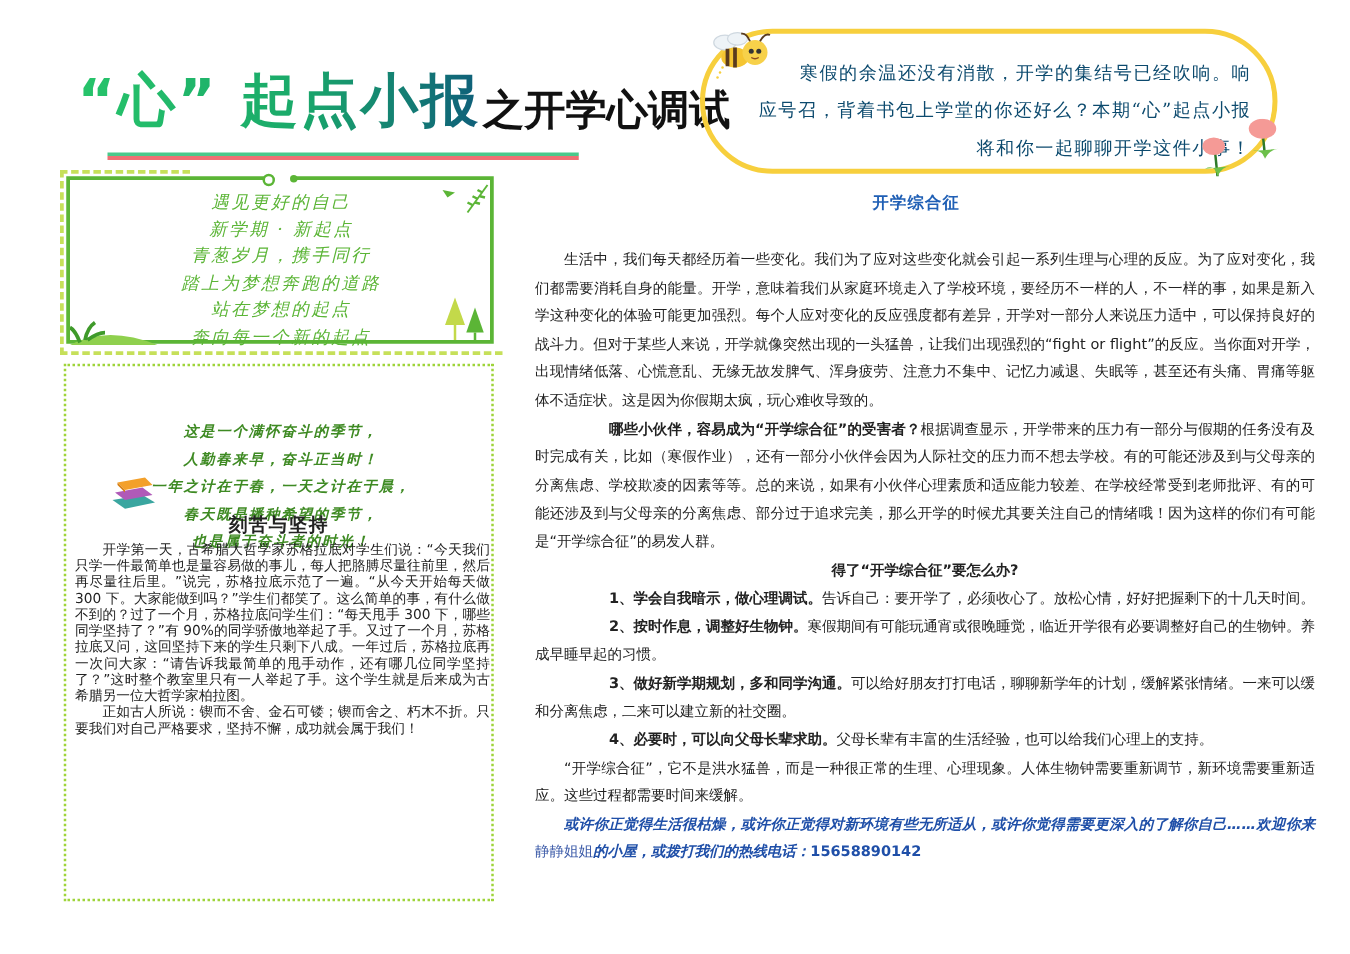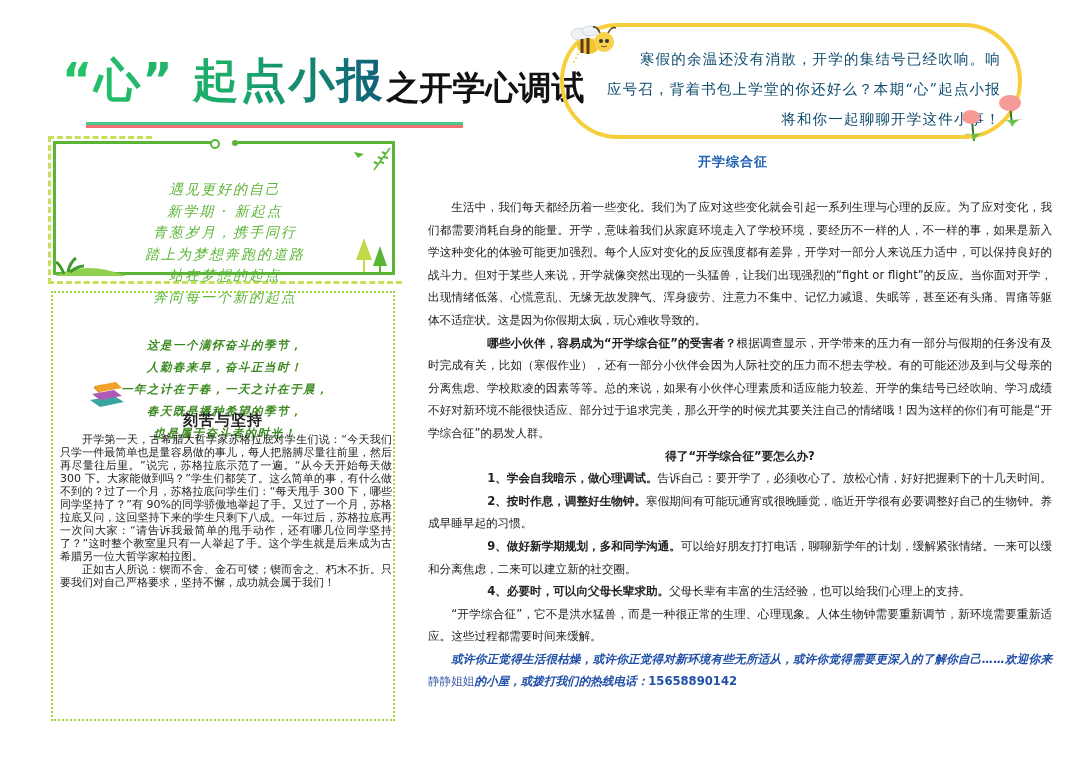--- a/index.html
+++ b/index.html
@@ -16,21 +16,21 @@
   
   .bubble{left:560px;top:23px;width:462px;height:116px;border:4px solid #f7cf3d;border-radius:60px;box-sizing:border-box;}
   .bubble-text{left:606px;top:44px;width:395px;font-size:14.5px;line-height:30px;color:#0c4a6e;text-indent:2em;letter-spacing:1.2px;text-align:right;}
   
   .bee{left:566px;top:24px;width:60px;height:40px;}
   .flowers{left:950px;top:95px;width:80px;height:48px;}
   
   .box1-dash{left:48px;top:136px;width:354px;height:148px;border-left:3px dashed #c6e05a;border-bottom:3px dashed #c6e05a;box-sizing:border-box;}
   .box1-dash-top{left:48px;top:136px;width:104px;border-top:3px dashed #c6e05a;}
   .box1{left:53px;top:141px;width:342px;height:134px;border:3px solid #5bb536;box-sizing:border-box;background:#fff;}
-  .box1-poem{left:80px;top:152px;width:290px;text-align:center;font-family:"DejaVu Serif",serif;font-style:italic;font-size:14px;line-height:21.5px;color:#5bb536;letter-spacing:2px;margin-top:27px;}
+  .box1-poem{left:80px;top:152px;width:290px;text-align:center;font-family:"DejaVu Serif",serif;font-style:italic;font-size:14px;line-height:21.5px;color:#5bb536;letter-spacing:2px;}
   
   .box2{left:51px;top:291px;width:344px;height:430px;border:2.5px dotted #9ed43a;box-sizing:border-box;}
   .box2-poem{left:70px;top:298px;width:310px;text-align:center;font-family:"DejaVu Serif",serif;font-style:italic;font-weight:bold;font-size:11.5px;line-height:22px;color:#3e8a23;letter-spacing:1.5px;margin-top:36px;}
   .box2-heading{left:51px;top:411px;width:344px;text-align:center;font-family:"DejaVu Sans","Liberation Sans",sans-serif;font-size:15px;font-weight:bold;color:#222;letter-spacing:1px;}
   .box2-body{left:60px;top:433px;width:332px;font-family:"DejaVu Sans","Liberation Sans",sans-serif;font-size:11px;line-height:13px;color:#222;text-align:justify;}
   .box2-body p{margin:0;text-indent:2em;}
   
   .right-heading{left:418px;top:153px;width:630px;text-align:center;font-size:13px;font-weight:bold;color:#1f5fb5;letter-spacing:1px;}
   .right-body{left:428px;top:196px;width:624px;font-family:"DejaVu Sans","Liberation Sans",sans-serif;font-size:11.6px;line-height:22.6px;color:#222;text-align:justify;}
   .right-body p{margin:0;text-indent:2em;}
@@ -123,21 +123,21 @@
 </svg>
 <div class="abs box2-heading">刻苦与坚持</div>
 <div class="abs box2-body">
   <p>开学第一天，古希腊大哲学家苏格拉底对学生们说：“今天我们只学一件最简单也是量容易做的事儿，每人把胳膊尽量往前里，然后再尽量往后里。”说完，苏格拉底示范了一遍。“从今天开始每天做 300 下。大家能做到吗？”学生们都笑了。这么简单的事，有什么做不到的？过了一个月，苏格拉底问学生们：“每天甩手 300 下，哪些同学坚持了？”有 90%的同学骄傲地举起了手。又过了一个月，苏格拉底又问，这回坚持下来的学生只剩下八成。一年过后，苏格拉底再一次问大家：“请告诉我最简单的甩手动作，还有哪几位同学坚持了？”这时整个教室里只有一人举起了手。这个学生就是后来成为古希腊另一位大哲学家柏拉图。</p>
   <p>正如古人所说：锲而不舍、金石可镂；锲而舍之、朽木不折。只要我们对自己严格要求，坚持不懈，成功就会属于我们！</p>
 </div>
 
 <div class="abs right-heading">开学综合征</div>
 <div class="abs right-body">
   <p>生活中，我们每天都经历着一些变化。我们为了应对这些变化就会引起一系列生理与心理的反应。为了应对变化，我们都需要消耗自身的能量。开学，意味着我们从家庭环境走入了学校环境，要经历不一样的人，不一样的事，如果是新入学这种变化的体验可能更加强烈。每个人应对变化的反应强度都有差异，开学对一部分人来说压力适中，可以保持良好的战斗力。但对于某些人来说，开学就像突然出现的一头猛兽，让我们出现强烈的“fight or flight”的反应。当你面对开学，出现情绪低落、心慌意乱、无缘无故发脾气、浑身疲劳、注意力不集中、记忆力减退、失眠等，甚至还有头痛、胃痛等躯体不适症状。这是因为你假期太疯，玩心难收导致的。</p>
-  <p><span class="b">哪些小伙伴，容易成为“开学综合征”的受害者？</span><span>根据调查显示，开学带来的压力有一部分与假期的任务没有及时完成有关，比如（寒假作业），还有一部分小伙伴会因为人际社交的压力而不想去学校。有的可能还涉及到与父母亲的分离焦虑、学校欺凌的因素等等。总的来说，如果有小伙伴心理素质和适应能力较差、开学的集结号已经吹响、学习成绩不好对新环境不能很快适应、部分过于追求完美，那么开学的时候尤其要关注自己的情绪哦！因为这样的你们有可能是“开学综合征”的易发人群。</span></p>
+  <p><span class="b">哪些小伙伴，容易成为“开学综合征”的受害者？</span><span>根据调查显示，开学带来的压力有一部分与假期的任务没有及时完成有关，比如（寒假作业），还有一部分小伙伴会因为人际社交的压力而不想去学校。有的可能还涉及到与父母亲的分离焦虑、学校欺凌的因素等等。总的来说，如果有小伙伴心理素质和适应能力较差、在学校经常受到老师批评、有的可能还涉及到与父母亲的分离焦虑、部分过于追求完美，那么开学的时候尤其要关注自己的情绪哦！因为这样的你们有可能是“开学综合征”的易发人群。</span></p>
   <p class="center">得了“开学综合征”要怎么办?</p>
   <p><span class="b">1、学会自我暗示，做心理调试。</span><span>告诉自己：要开学了，必须收心了。放松心情，好好把握剩下的十几天时间。</span></p>
   <p><span class="b">2、按时作息，调整好生物钟。</span><span>寒假期间有可能玩通宵或很晚睡觉，临近开学很有必要调整好自己的生物钟。养成早睡早起的习惯。</span></p>
-  <p><span class="b">9、做好新学期规划，多和同学沟通。</span><span>可以给好朋友打打电话，聊聊新学年的计划，缓解紧张情绪。一来可以缓和分离焦虑，二来可以建立新的社交圈。</span></p>
+  <p><span class="b">3、做好新学期规划，多和同学沟通。</span><span>可以给好朋友打打电话，聊聊新学年的计划，缓解紧张情绪。一来可以缓和分离焦虑，二来可以建立新的社交圈。</span></p>
   <p><span class="b">4、必要时，可以向父母长辈求助。</span><span>父母长辈有丰富的生活经验，也可以给我们心理上的支持。</span></p>
   <p>“开学综合征”，它不是洪水猛兽，而是一种很正常的生理、心理现象。人体生物钟需要重新调节，新环境需要重新适应。这些过程都需要时间来缓解。</p>
   <p class="footer"><span>或许你正觉得生活很枯燥，或许你正觉得对新环境有些无所适从，或许你觉得需要更深入的了解你自己……欢迎你来</span><span class="jj">静静姐姐</span><span>的小屋，或拨打我们的热线电话：</span><span class="phone">15658890142</span></p>
 </div>
 
 </body></html>

